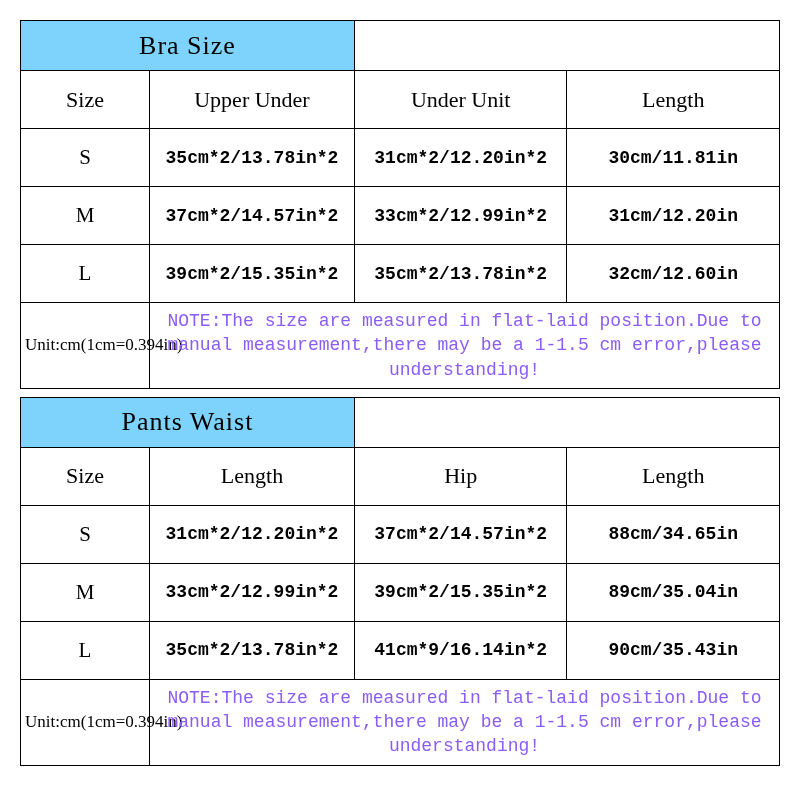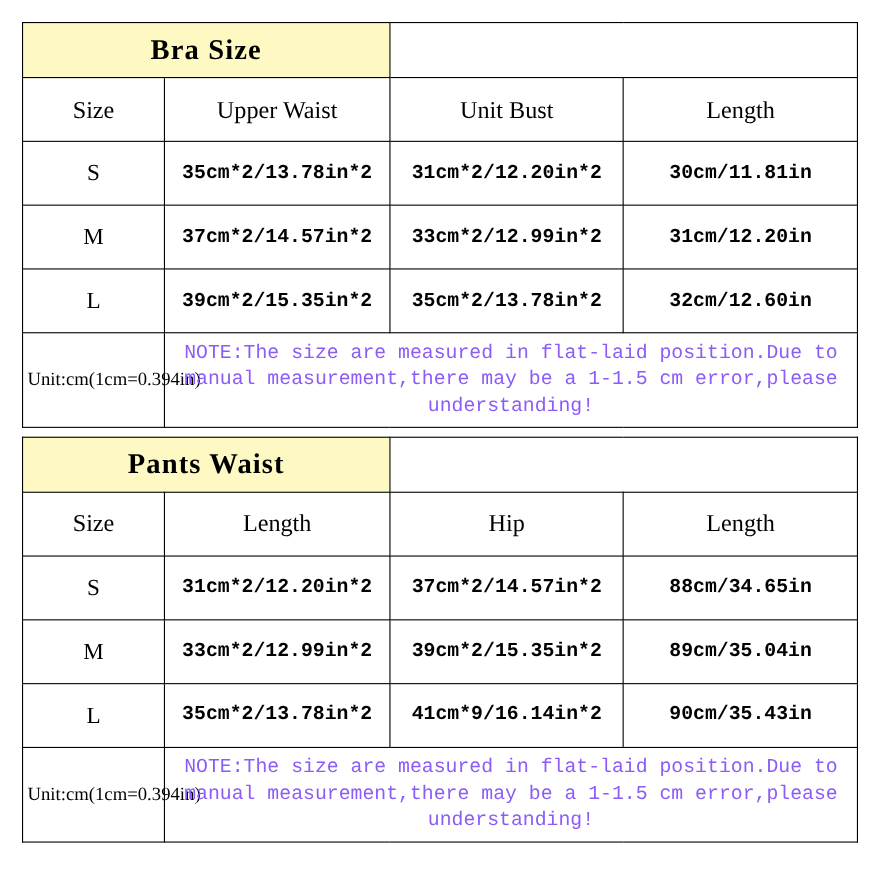--- a/index.html
+++ b/index.html
@@ -16,23 +16,23 @@
       margin-bottom: 8px;
       table-layout: fixed;
     }
     .size-table td, .size-table th {
       border: 1.5px solid #000;
       text-align: center;
       vertical-align: middle;
       height: 58px;
     }
     .title-cell {
-      background: #fef9c3;
+      background: #7dd3fc;
       font-size: 26px;
-      font-weight: bold;
+      font-weight: normal;
       letter-spacing: 1px;
       text-align: center;
     }
     .title-blank {
       background: #ffffff;
       border-left: 1.5px solid #000;
     }
     .header-cell {
       font-size: 22px;
       font-weight: normal;
@@ -76,22 +76,22 @@
       <col class="col-c2">
       <col class="col-c3">
   </colgroup>
   <tbody>
       <tr class="title-row">
     <td colspan="2" class="title-cell">Bra Size</td>
     <td colspan="2" class="title-blank"></td>
   </tr>
   <tr>
     <td class="header-cell">Size</td>
-    <td class="header-cell">Upper Waist</td>
-    <td class="header-cell">Unit Bust</td>
+    <td class="header-cell">Upper Under</td>
+    <td class="header-cell">Under Unit</td>
     <td class="header-cell">Length</td>
   </tr>
   <tr>
     <td class="size-label">S</td>
     <td class="data-cell">35cm*2/13.78in*2</td>
     <td class="data-cell">31cm*2/12.20in*2</td>
     <td class="data-cell">30cm/11.81in</td>
   </tr>
   <tr>
     <td class="size-label">M</td>

